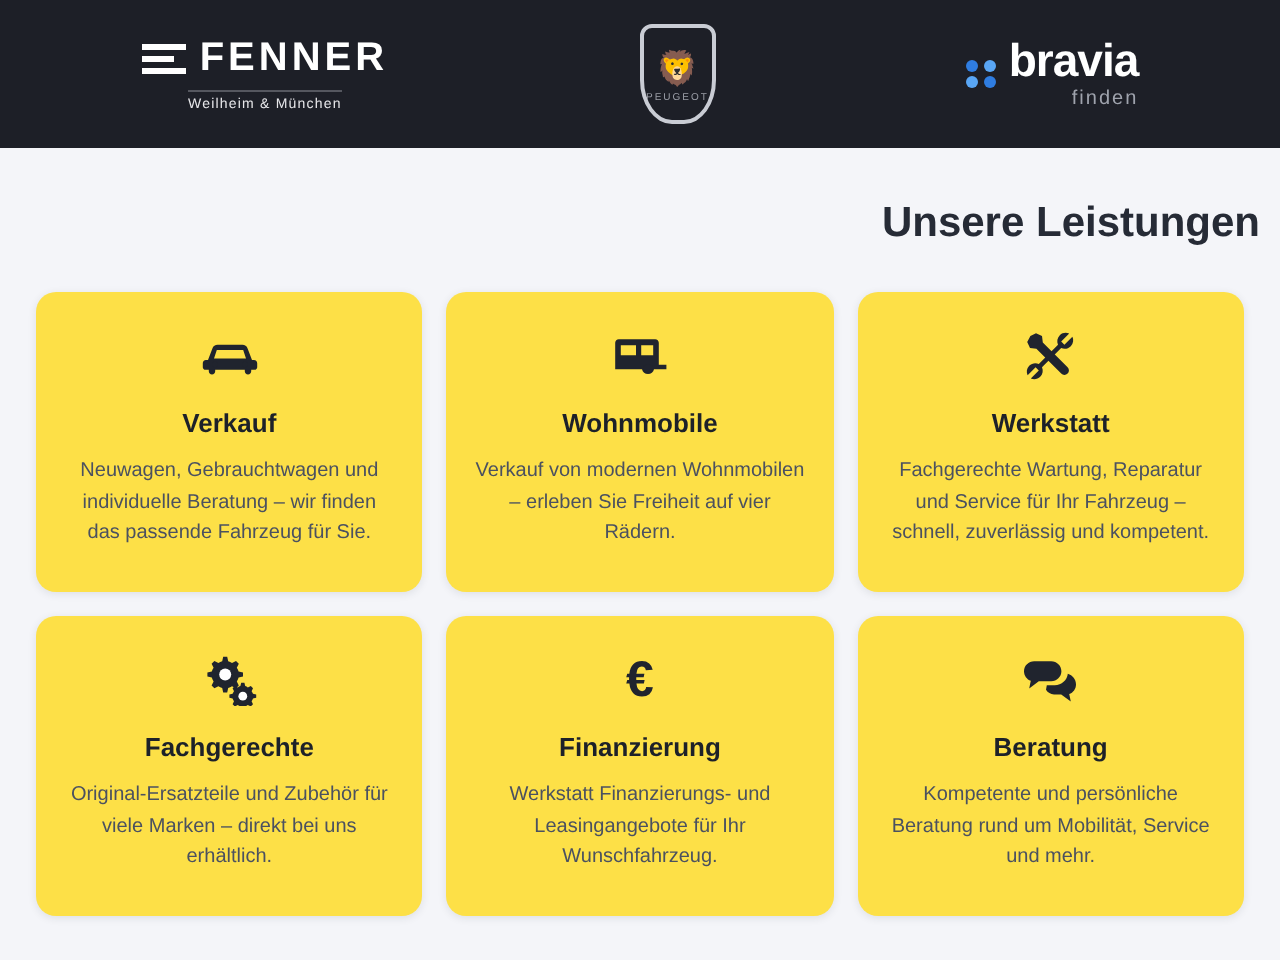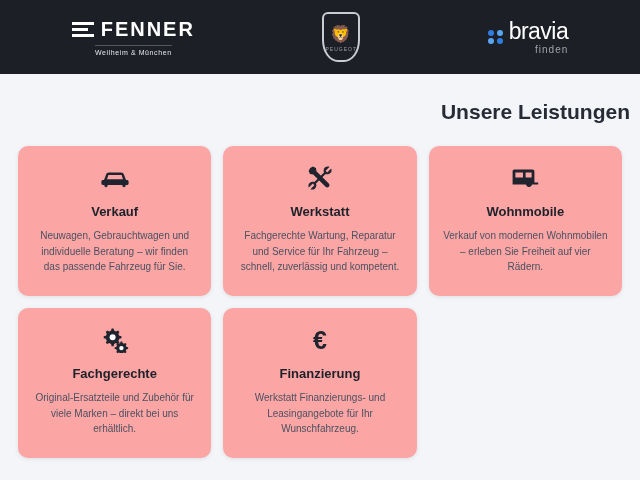--- a/index.html
+++ b/index.html
@@ -128,21 +128,21 @@
     display: block;
     width: 6px;
     height: 6px;
     border-radius: 50%;
     background: #2f7de1;
   }
   .bravia-dots i:nth-child(2) { background: #59a6f5; }
   .bravia-dots i:nth-child(3) { background: #59a6f5; }
   .bravia-word {
     font-size: 23px;
-    font-weight: normal;
+    font-weight: bold;
     letter-spacing: -0.5px;
     line-height: 1;
   }
   .bravia-sub {
     font-size: 10px;
     color: #9fa3ad;
     text-align: right;
     margin-top: 1px;
     letter-spacing: 1px;
   }
@@ -159,21 +159,21 @@
     margin: 0 0 22px 0;
   }
 
   .grid {
     display: grid;
     grid-template-columns: repeat(3, 1fr);
     gap: 12px;
     padding: 0 8px;
   }
   .card {
-    background: #fca5a5;
+    background: #fde047;
     border-radius: 10px;
     box-shadow: 0 1px 4px rgba(30,35,50,0.10);
     padding: 18px 14px 16px 14px;
     box-sizing: border-box;
     display: flex;
     flex-direction: column;
     align-items: center;
     min-height: 150px;
   }
   .card-icon {
@@ -260,38 +260,38 @@
           <circle cx="7.5" cy="15.2" r="1.5"></circle>
           <circle cx="22.5" cy="15.2" r="1.5"></circle>
         </svg>
       </div>
       <div class="card-title">Verkauf</div>
       <p class="card-text">Neuwagen, Gebrauchtwagen und individuelle Beratung – wir finden das passende Fahrzeug für Sie.</p>
     </div>
 
     <div class="card">
       <div class="card-icon">
+        <svg width="30" height="22" viewBox="0 0 30 22" fill="currentColor">
+          <path d="M2.6 4.4 C2.6 3.4 3.4 2.6 4.4 2.6 L22.6 2.6 C23.6 2.6 24.4 3.4 24.4 4.4 L24.4 15.4 L28.2 15.4 L28.2 17.6 L22.0 17.6 C21.7 19.0 20.5 20.0 19.0 20.0 C17.5 20.0 16.3 19.0 16.0 17.6 L2.6 17.6 Z M5.4 5.6 L5.4 10.6 L13.0 10.6 L13.0 5.6 Z M15.6 5.6 L15.6 10.6 L21.6 10.6 L21.6 5.6 Z"></path>
+          <circle cx="19.0" cy="17.2" r="2.2"></circle>
+        </svg>
+      </div>
+      <div class="card-title">Wohnmobile</div>
+      <p class="card-text">Verkauf von modernen Wohnmobilen – erleben Sie Freiheit auf vier Rädern.</p>
+    </div>
+
+    <div class="card">
+      <div class="card-icon">
         <svg width="26" height="26" viewBox="0 0 26 26" fill="currentColor">
           <path d="M3.2 3.0 L1.6 6.0 L3.0 9.0 L6.2 9.4 L18.6 21.8 C19.5 22.7 20.9 22.7 21.8 21.8 C22.7 20.9 22.7 19.5 21.8 18.6 L9.4 6.2 L9.0 3.0 L6.0 1.6 Z"></path>
           <path d="M22.6 1.8 L18.6 5.8 L20.2 7.4 L24.2 3.4 C24.9 4.9 24.7 6.8 23.4 8.1 C22.1 9.4 20.2 9.7 18.6 9.0 L9.0 18.6 C9.7 20.2 9.4 22.1 8.1 23.4 C6.8 24.7 4.9 24.9 3.4 24.2 L7.4 20.2 L5.8 18.6 L1.8 22.6 C1.1 21.1 1.3 19.2 2.6 17.9 C3.9 16.6 5.8 16.3 7.4 17.0 L17.0 7.4 C16.3 5.8 16.6 3.9 17.9 2.6 C19.2 1.3 21.1 1.1 22.6 1.8 Z"></path>
         </svg>
       </div>
       <div class="card-title">Werkstatt</div>
       <p class="card-text">Fachgerechte Wartung, Reparatur und Service für Ihr Fahrzeug – schnell, zuverlässig und kompetent.</p>
-    </div>
-
-    <div class="card">
-      <div class="card-icon">
-        <svg width="30" height="22" viewBox="0 0 30 22" fill="currentColor">
-          <path d="M2.6 4.4 C2.6 3.4 3.4 2.6 4.4 2.6 L22.6 2.6 C23.6 2.6 24.4 3.4 24.4 4.4 L24.4 15.4 L28.2 15.4 L28.2 17.6 L22.0 17.6 C21.7 19.0 20.5 20.0 19.0 20.0 C17.5 20.0 16.3 19.0 16.0 17.6 L2.6 17.6 Z M5.4 5.6 L5.4 10.6 L13.0 10.6 L13.0 5.6 Z M15.6 5.6 L15.6 10.6 L21.6 10.6 L21.6 5.6 Z"></path>
-          <circle cx="19.0" cy="17.2" r="2.2"></circle>
-        </svg>
-      </div>
-      <div class="card-title">Wohnmobile</div>
-      <p class="card-text">Verkauf von modernen Wohnmobilen – erleben Sie Freiheit auf vier Rädern.</p>
     </div>
 
     <div class="card">
       <div class="card-icon">
         <svg width="28" height="26" viewBox="0 0 28 26" fill="currentColor">
           <path d="M10.6 1.4 L12.6 1.4 L13.1 3.6 C13.8 3.8 14.4 4.1 15.0 4.5 L17.0 3.5 L18.4 4.9 L17.4 6.9 C17.8 7.5 18.1 8.1 18.3 8.8 L20.5 9.3 L20.5 11.3 L18.3 11.8 C18.1 12.5 17.8 13.1 17.4 13.7 L18.4 15.7 L17.0 17.1 L15.0 16.1 C14.4 16.5 13.8 16.8 13.1 17.0 L12.6 19.2 L10.6 19.2 L10.1 17.0 C9.4 16.8 8.8 16.5 8.2 16.1 L6.2 17.1 L4.8 15.7 L5.8 13.7 C5.4 13.1 5.1 12.5 4.9 11.8 L2.7 11.3 L2.7 9.3 L4.9 8.8 C5.1 8.1 5.4 7.5 5.8 6.9 L4.8 4.9 L6.2 3.5 L8.2 4.5 C8.8 4.1 9.4 3.8 10.1 3.6 Z"></path>
           <circle cx="11.6" cy="10.3" r="3.0" fill="#ffffff"></circle>
           <path d="M19.6 14.4 L21.2 14.4 L21.6 16.0 C22.1 16.2 22.5 16.4 22.9 16.7 L24.4 16.0 L25.5 17.1 L24.8 18.6 C25.1 19.0 25.3 19.4 25.5 19.9 L27.1 20.3 L27.1 21.9 L25.5 22.3 C25.3 22.8 25.1 23.2 24.8 23.6 L25.5 25.1 L24.4 26.2 L22.9 25.5 C22.5 25.8 22.1 26.0 21.6 26.2 L21.2 27.8 L19.6 27.8 L19.2 26.2 C18.7 26.0 18.3 25.8 17.9 25.5 L16.4 26.2 L15.3 25.1 L16.0 23.6 C15.7 23.2 15.5 22.8 15.3 22.3 L13.7 21.9 L13.7 20.3 L15.3 19.9 C15.5 19.4 15.7 19.0 16.0 18.6 L15.3 17.1 L16.4 16.0 L17.9 16.7 C18.3 16.4 18.7 16.2 19.2 16.0 Z"></path>
           <circle cx="20.4" cy="21.1" r="2.2" fill="#ffffff"></circle>
         </svg>
@@ -301,15 +301,25 @@
     </div>
 
     <div class="card">
       <div class="card-icon">
         <span class="euro-glyph">€</span>
       </div>
       <div class="card-title">Finanzierung</div>
       <p class="card-text">Werkstatt Finanzierungs- und Leasingangebote für Ihr Wunschfahrzeug.</p>
     </div>
 
+    <div class="card">
+      <div class="card-icon">
+        <svg width="30" height="24" viewBox="0 0 30 24" fill="currentColor">
+          <path d="M2.0 7.6 C2.0 4.8 4.3 2.6 7.1 2.6 L15.6 2.6 C18.4 2.6 20.7 4.8 20.7 7.6 C20.7 10.4 18.4 12.6 15.6 12.6 L9.4 12.6 L4.6 16.2 L5.4 12.4 C3.4 11.7 2.0 9.8 2.0 7.6 Z"></path>
+          <path d="M13.4 14.6 L17.4 14.6 C20.8 14.6 23.6 12.1 23.9 8.9 C26.3 9.6 28.0 11.7 28.0 14.2 C28.0 16.4 26.6 18.3 24.6 19.0 L25.4 22.8 L20.6 19.2 L17.0 19.2 C15.3 19.2 13.9 18.3 13.0 16.9 Z"></path>
+        </svg>
+      </div>
+      <div class="card-title">Beratung</div>
+      <p class="card-text">Kompetente und persönliche Beratung rund um Mobilität, Service und mehr.</p>
+    </div>
 
   </div>
 </div>
 
 </body></html>

